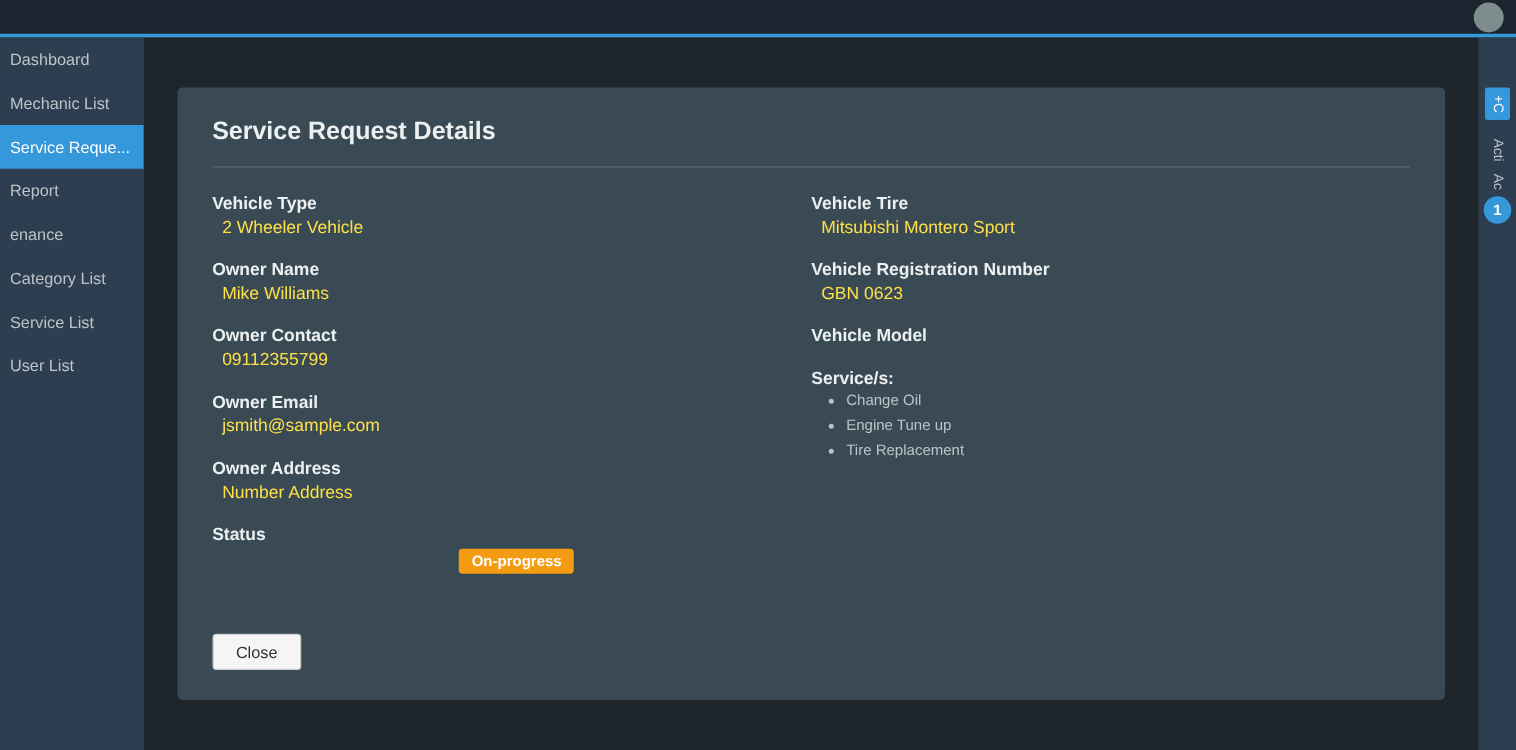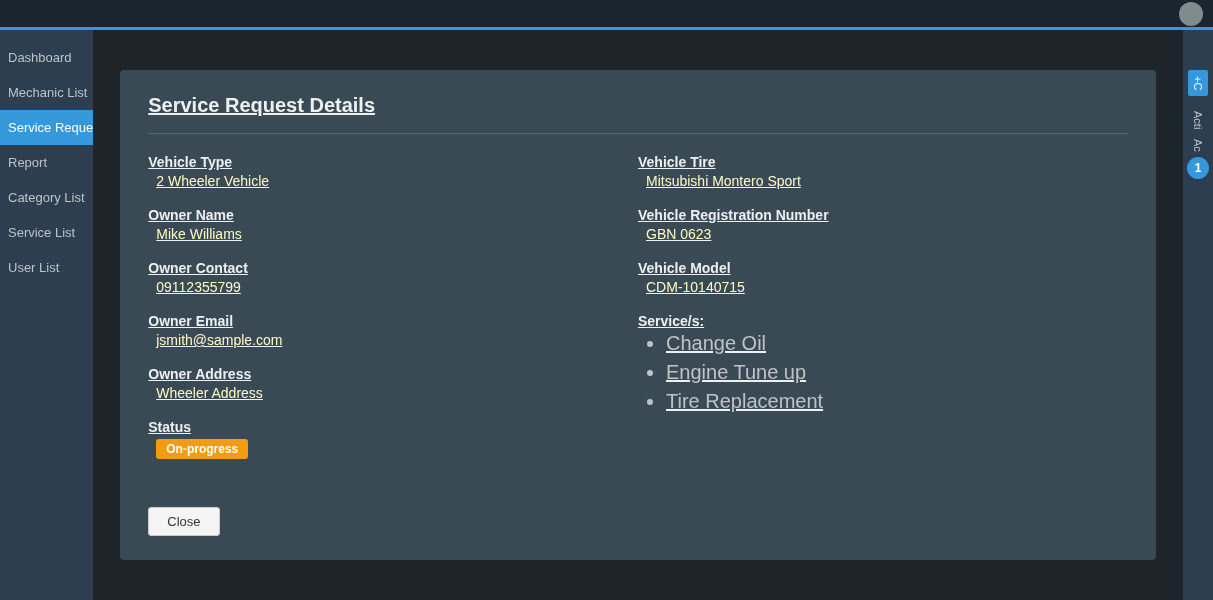--- a/index.html
+++ b/index.html
@@ -32,24 +32,24 @@
     }
 
     
     .layout {
       display: flex;
       height: 570px;
     }
 
     
     .sidebar {
-      width: 93px;
+      width: 115px;
       background: #2c3e50;
       flex-shrink: 0;
-      padding-top: 10px;
+      padding-top: 0;
     }
 
     .sidebar-item {
       color: #bdc3c7;
       font-size: 13px;
       padding: 10px 8px;
       cursor: pointer;
       white-space: nowrap;
     }
 
@@ -115,21 +115,20 @@
 
     
     .modal {
       background: #3a4a55;
       border-radius: 4px;
       width: 1080px;
       max-width: 95%;
       padding: 24px 28px;
       position: relative;
       color: #ecf0f1;
-      text-decoration: underline;
     }
 
     .modal-title {
       font-size: 20px;
       font-weight: bold;
       color: #ecf0f1;
       margin-bottom: 16px;
     }
 
     .modal-divider {
@@ -152,29 +151,29 @@
 
     .field-label {
       font-weight: bold;
       font-size: 14px;
       color: #ecf0f1;
       margin-bottom: 3px;
     }
 
     .field-value {
       font-size: 14px;
-      color: #fef9c3;
+      color: #fde047;
       padding-left: 8px;
     }
 
     .services-list {
       list-style: disc;
       padding-left: 28px;
       color: #bdc3c7;
-      font-size: 20px;
+      font-size: 12px;
     }
 
     .services-list li {
       margin-bottom: 6px;
     }
 
     .status-badge {
       display: inline-block;
       background: #f39c12;
       color: #fff;
@@ -206,20 +205,21 @@
   <span class="top-bar-avatar"></span>
 </div>
 
 <div class="layout">
 
   <nav class="sidebar">
     <div class="sidebar-item">Dashboard</div>
     <div class="sidebar-item">Mechanic List</div>
     <div class="sidebar-item active">Service Reque...</div>
     <div class="sidebar-item">Report</div>
+    <div class="sidebar-item">enance</div>
     <div class="sidebar-item">Category List</div>
     <div class="sidebar-item">Service List</div>
     <div class="sidebar-item">User List</div>
   </nav>
 
   <div class="main-content">
     <div class="modal-overlay">
       <div class="modal">
 
         <div class="modal-title">Service Request Details</div>
@@ -244,48 +244,47 @@
               <div class="field-value">09112355799</div>
             </div>
 
             <div class="field-group">
               <div class="field-label">Owner Email</div>
               <div class="field-value">jsmith@sample.com</div>
             </div>
 
             <div class="field-group">
               <div class="field-label">Owner Address</div>
-              <div class="field-value">Wheeler Address</div>
+              <div class="field-value">Number Address</div>
             </div>
 
 
             <div class="field-group">
               <div class="field-label">Status</div>
-              <div style="padding-left:8px; margin-top:4px;">
+              <div style="padding-left:8px; margin-top:4px;text-align:center;">
                 <span class="status-badge">On-progress</span>
               </div>
             </div>
 
           </div>
 
           <div class="modal-col">
 
             <div class="field-group">
               <div class="field-label">Vehicle Tire</div>
               <div class="field-value">Mitsubishi Montero Sport</div>
             </div>
 
             <div class="field-group">
               <div class="field-label">Vehicle Registration Number</div>
               <div class="field-value">GBN 0623</div>
             </div>
 
             <div class="field-group">
               <div class="field-label">Vehicle Model</div>
-              <div class="field-value">CDM-10140715</div>
             </div>
 
             <div class="field-group">
               <div class="field-label">Service/s:</div>
               <ul class="services-list">
                 <li>Change Oil</li>
                 <li>Engine Tune up</li>
                 <li>Tire Replacement</li>
               </ul>
             </div>

